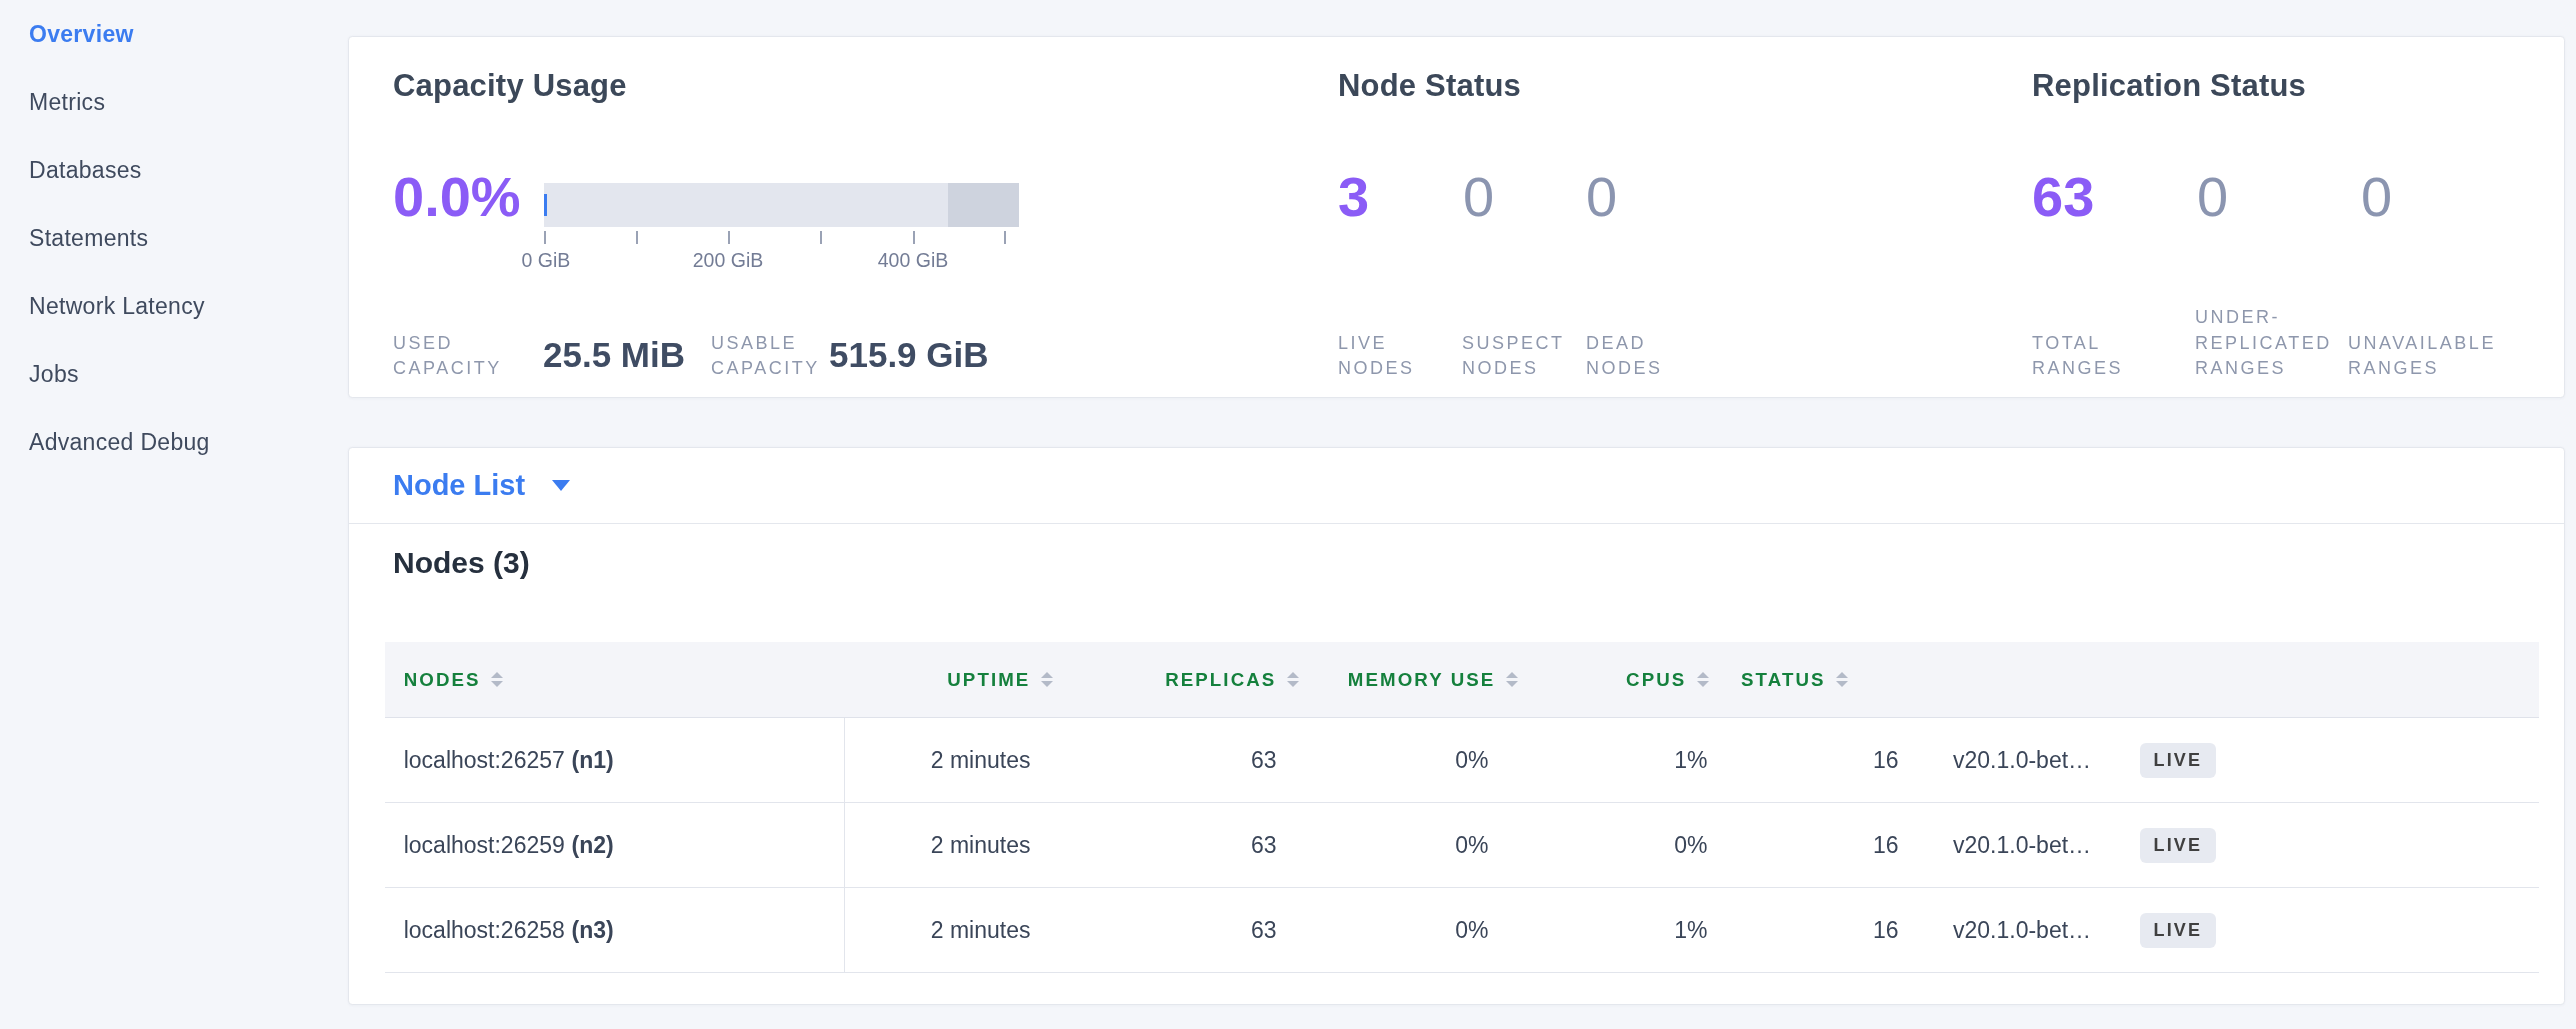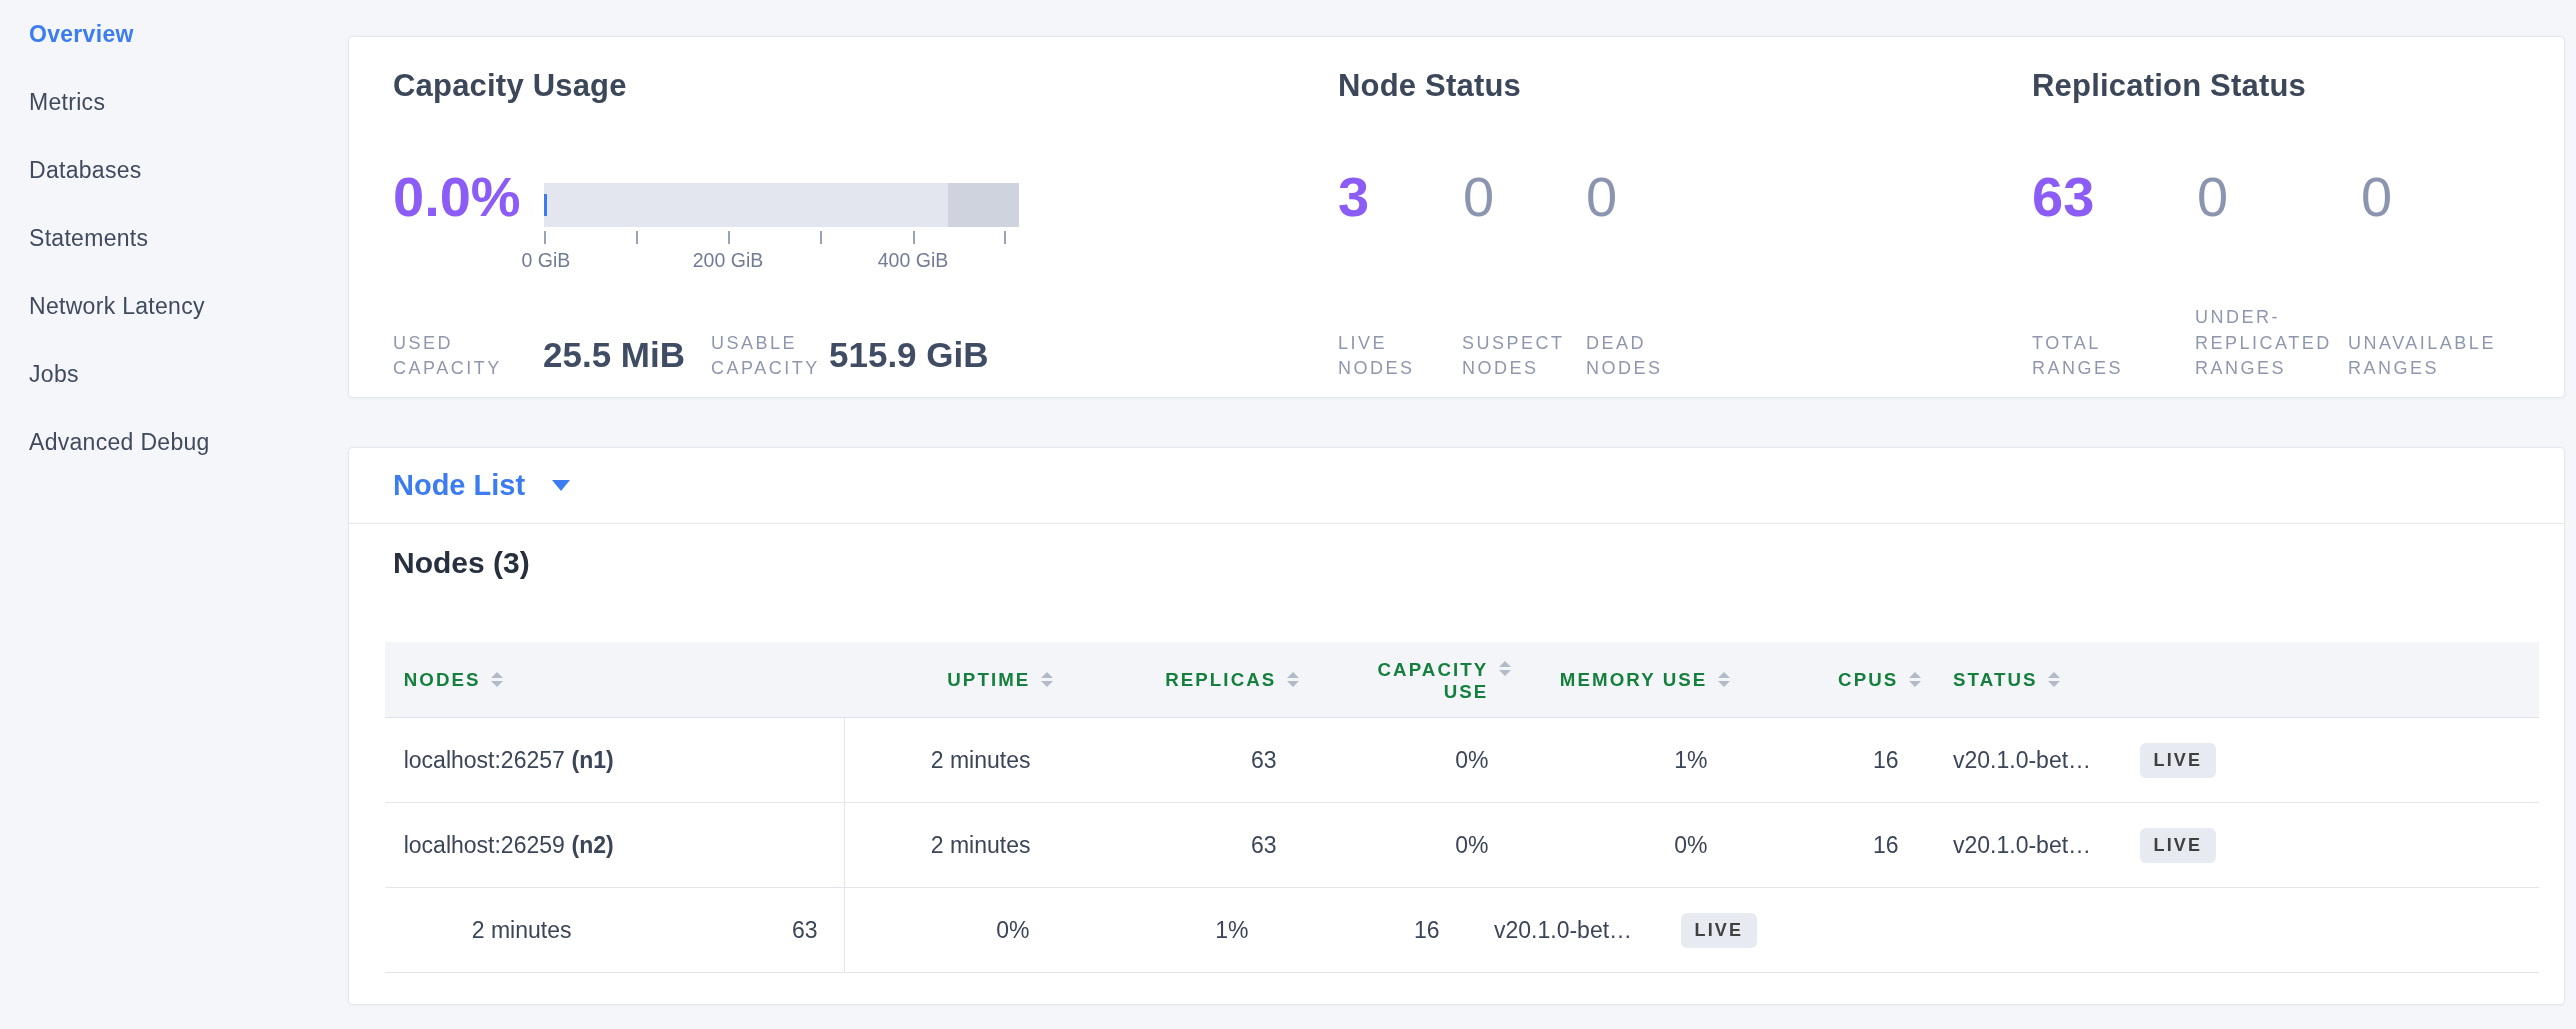--- a/index.html
+++ b/index.html
@@ -197,27 +197,20 @@
               <span class="down"></span>
             </span>
         </div>
         <div class="th right c-replicas">
           <span class="label">REPLICAS</span>
           <span class="sort-icon">
               <span class="up"></span>
               <span class="down"></span>
             </span>
         </div>
-        <div class="th right wrap cap-align c-capuse">
-          <span class="label">CAPACITY USE</span>
-          <span class="sort-icon">
-              <span class="up"></span>
-              <span class="down"></span>
-            </span>
-        </div>
         <div class="th right c-memuse">
           <span class="label">MEMORY USE</span>
           <span class="sort-icon">
               <span class="up"></span>
               <span class="down"></span>
             </span>
         </div>
         <div class="th right c-cpus">
           <span class="label">CPUS</span>
           <span class="sort-icon">
@@ -260,20 +253,24 @@
         <div class="td right c-capuse">0%</div>
         <div class="td right c-memuse">0%</div>
         <div class="td right c-cpus">16</div>
         <div class="td left c-version">v20.1.0-bet…</div>
         <div class="td left c-status">
           <span class="badge">LIVE</span>
         </div>
       </div>
 
       <div class="t-row">
+        <div class="td left c-nodes">
+          <span>localhost:26258</span>
+          <span class="node-name">(n3)</span>
+        </div>
         <div class="td right c-uptime">2 minutes</div>
         <div class="td right c-replicas">63</div>
         <div class="td right c-capuse">0%</div>
         <div class="td right c-memuse">1%</div>
         <div class="td right c-cpus">16</div>
         <div class="td left c-version">v20.1.0-bet…</div>
         <div class="td left c-status">
           <span class="badge">LIVE</span>
         </div>
       </div>

